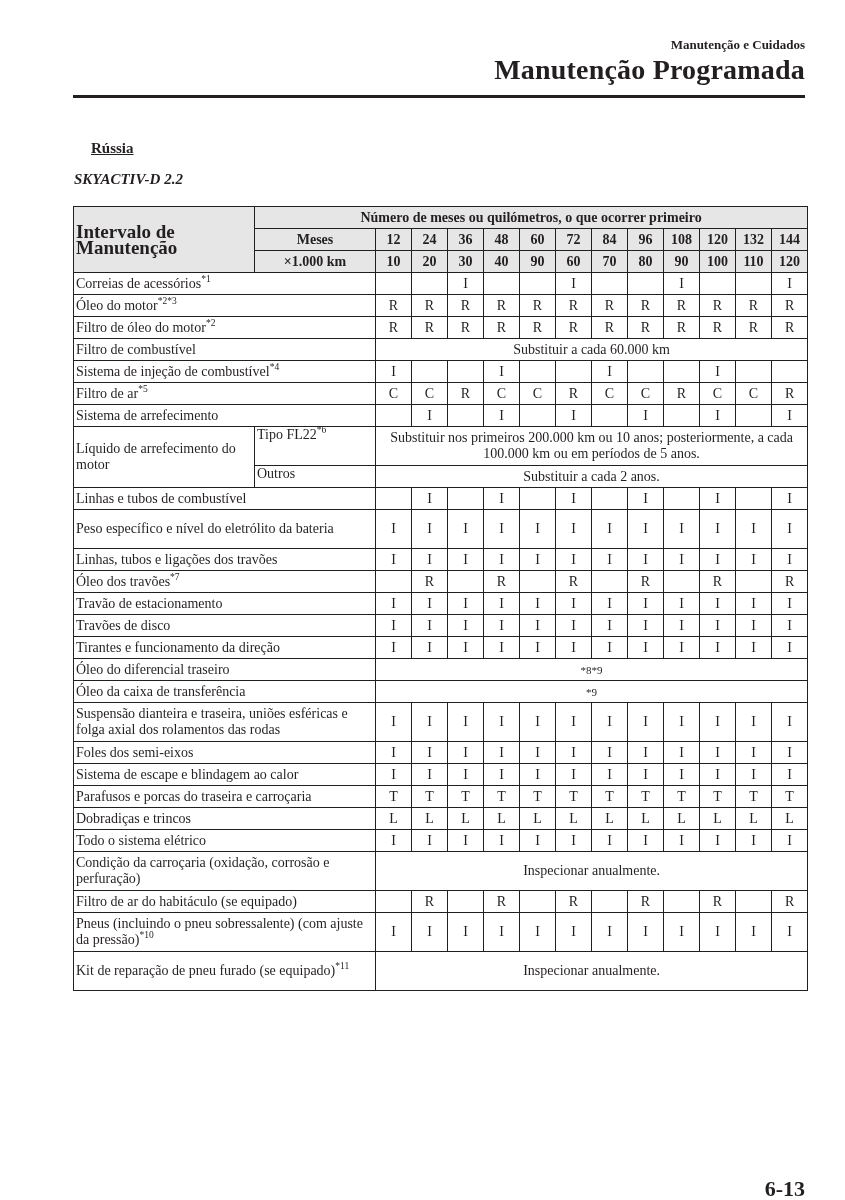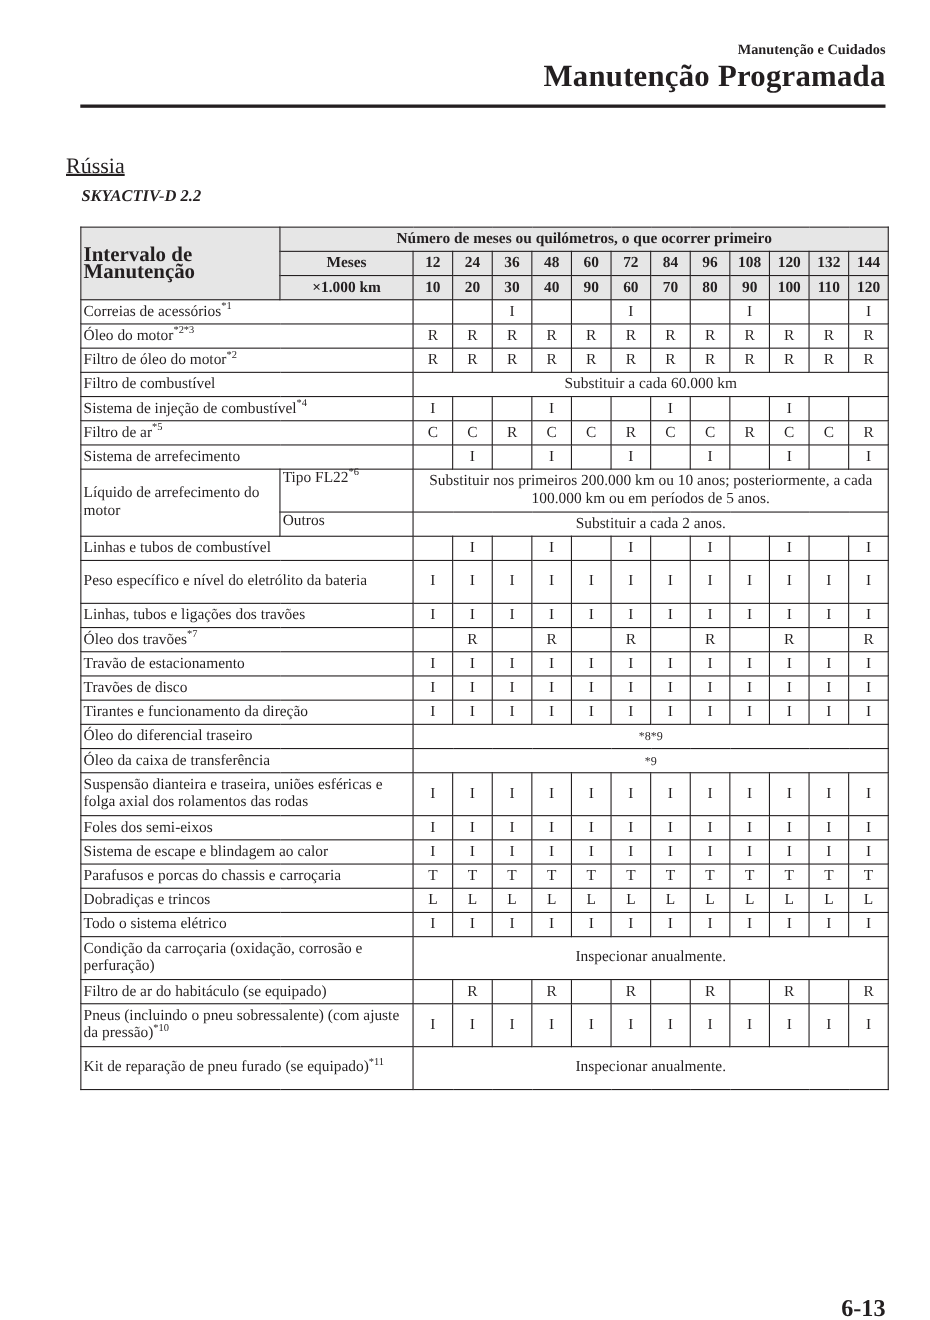--- a/index.html
+++ b/index.html
@@ -1,21 +1,21 @@
 <!DOCTYPE html>
 <html><head>
 <meta charset="utf-8">
 <style>
   html, body { margin:0; padding:0; background:#ffffff; }
   body { width:845px; height:1200px; position:relative; overflow:hidden;
          font-family:"Liberation Serif", "DejaVu Serif", serif; color:#231f20; }
   .hdr-section { position:absolute; right:40px; top:37px; font-size:13px; font-weight:bold;margin-left:22px; }
   .hdr-title { position:absolute; right:40px; top:54px; font-size:28px; font-weight:bold; letter-spacing:0.2px; }
   .hdr-rule { position:absolute; left:73px; right:40px; top:95px; height:3px; background:#231f20; }
-  .region { position:absolute; left:60px; top:140px; font-size:20px; font-weight:normal; text-decoration:underline; }
+  .region { position:absolute; left:91px; top:140px; font-size:15px; font-weight:bold; text-decoration:underline; }
   .engine { position:absolute; left:74px; top:171px; font-size:15px; font-weight:bold;font-style:italic; }
   table.sched { position:absolute; left:73px; top:206px; width:732px; border-collapse:collapse; table-layout:fixed; font-size:14px; }
   table.sched td { border:1px solid #231f20; padding:0 2px; height:21px; line-height:16px; }
   table.sched td.c { text-align:center; }
   table.sched td.l { text-align:left; padding-left:2px; }
   .hd { background:#e6e6e6; font-weight:bold; text-align:center; }
   .hd-label { background:#e6e6e6; font-weight:bold; text-align:left; font-size:19px; }
   sup { font-size:9.5px; vertical-align:6px; line-height:0; }
   tr.tall td { height:38px; }
   .page-num { position:absolute; right:40px; top:1146px; font-size:22px; font-weight:bold;margin-top:30px; }
@@ -339,21 +339,21 @@
         <td class="c">I</td>
         <td class="c">I</td>
         <td class="c">I</td>
         <td class="c">I</td>
         <td class="c">I</td>
         <td class="c">I</td>
         <td class="c">I</td>
         <td class="c">I</td>
       </tr>
       <tr>
-        <td class="l" colspan="2"><span>Parafusos e porcas do chassis e carroçaria</span></td>
+        <td class="l" colspan="2"><span>Parafusos e porcas do traseira e carroçaria</span></td>
         <td class="c">T</td>
         <td class="c">T</td>
         <td class="c">T</td>
         <td class="c">T</td>
         <td class="c">T</td>
         <td class="c">T</td>
         <td class="c">T</td>
         <td class="c">T</td>
         <td class="c">T</td>
         <td class="c">T</td>

